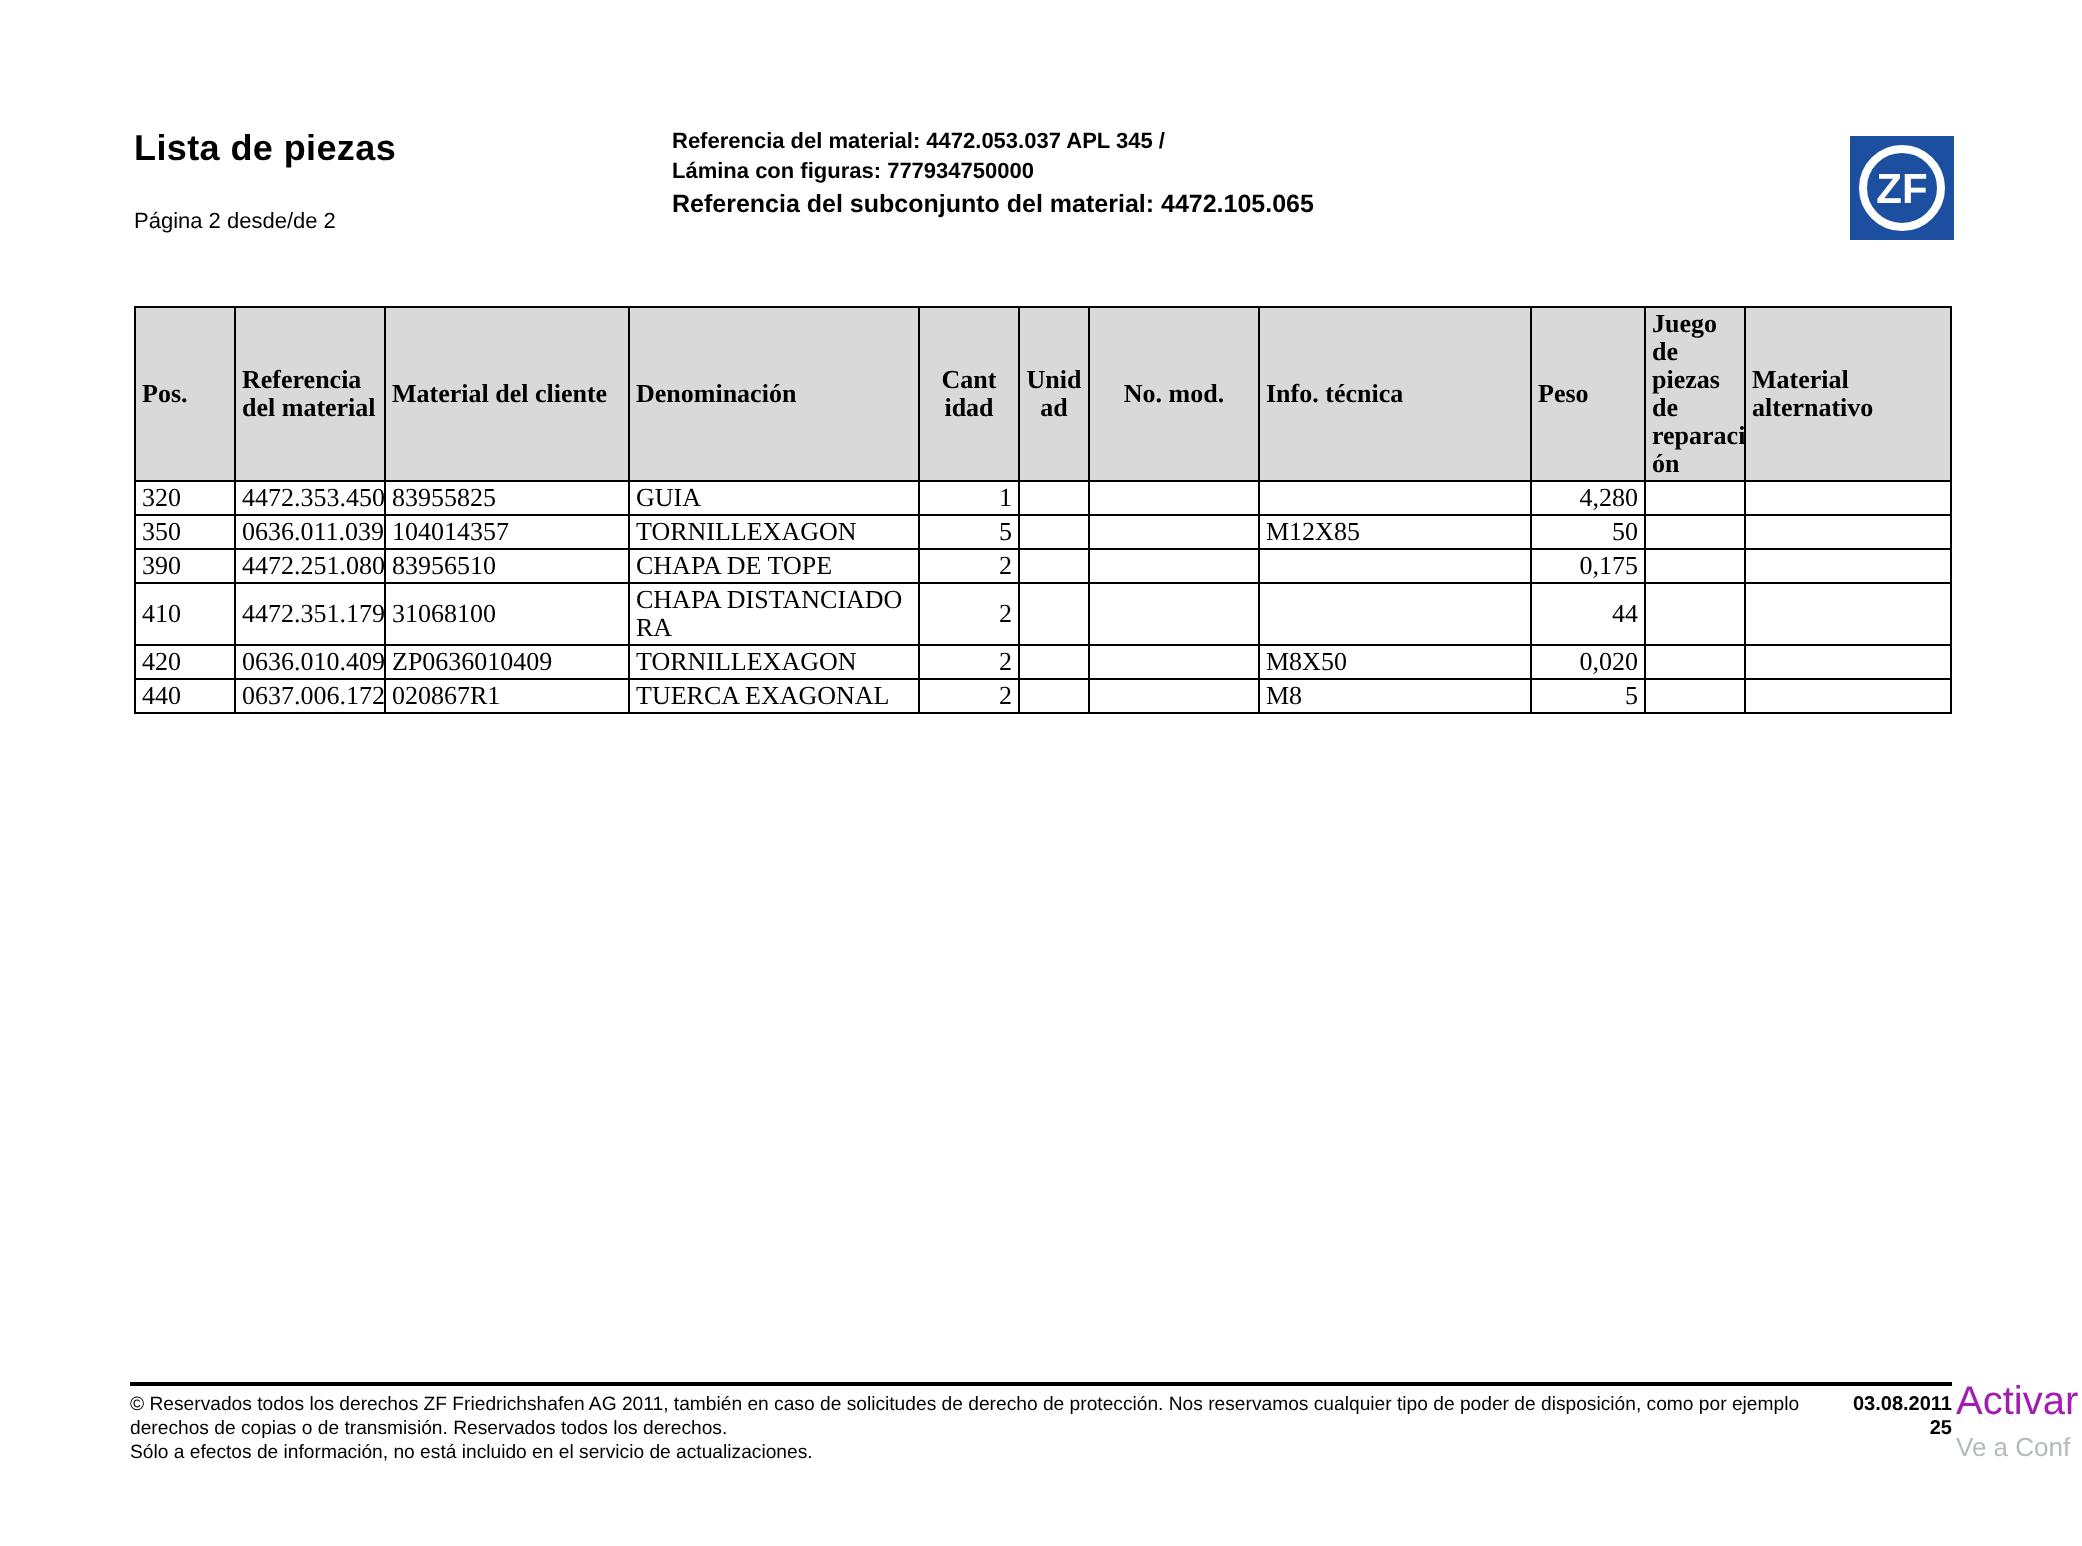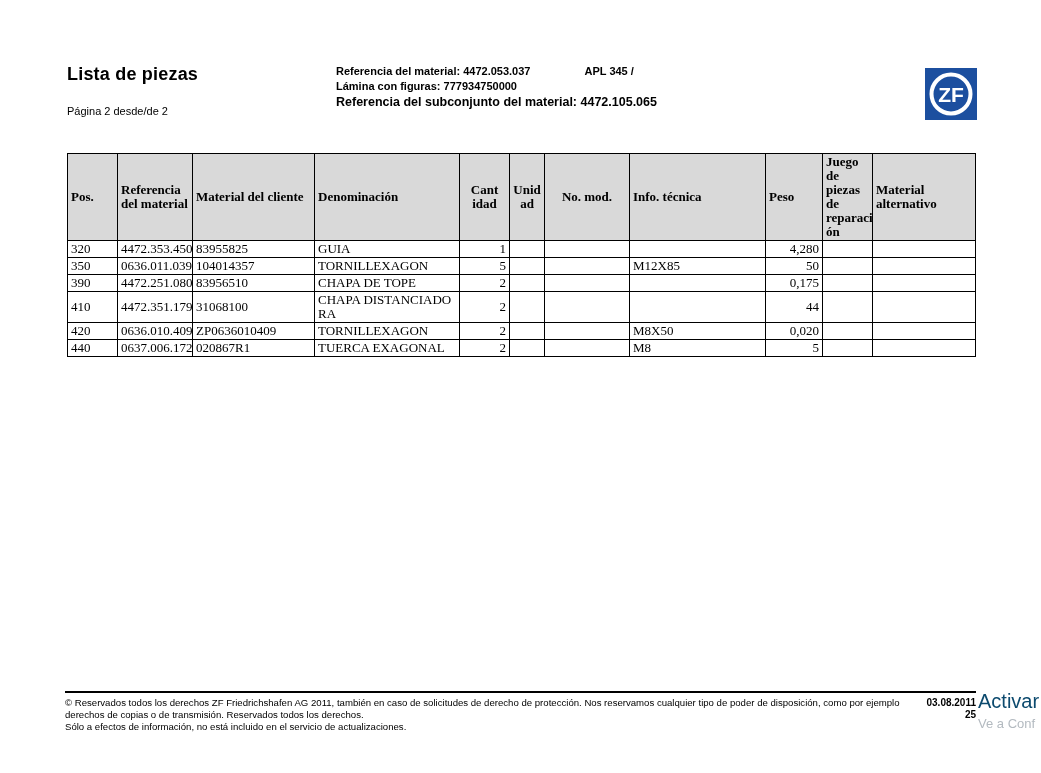--- a/index.html
+++ b/index.html
@@ -12,21 +12,21 @@
   }
   .page { position: absolute; inset: 0; overflow: hidden; background: #fff; }
 
   
   .title-block { position: absolute; left: 67px; top: 64px; }
   .title { font-size: 18px; font-weight: bold; letter-spacing: 0.2px; }
   .subtitle { font-size: 11px; margin-top: 20px; }
 
   .info-block { position: absolute; left: 336px; top: 64px; line-height: 15px; }
   .info-line { font-size: 11px; font-weight: bold; white-space: nowrap; }
-  .info-line .apl { margin-left: 51px; }
+  .info-line .apl { }
   .info-line.big { font-size: 12.5px; margin-top: 1px; }
 
   .logo { position: absolute; left: 925px; top: 68px; width: 52px; height: 64px; }
   .logo svg { display: block; }
 
   
   table.parts {
     position: absolute; left: 67px; top: 153px;
     width: 908px; table-layout: fixed;
     border-collapse: collapse;
@@ -55,21 +55,21 @@
   table.parts td:nth-child(4) { word-break: break-all; }
 
   
   .footer-rule { position: absolute; left: 65px; top: 691px; width: 911px; height: 2px; background: #000; }
   .footer { position: absolute; left: 65px; top: 697px; width: 911px; display: flex; justify-content: space-between; }
   .footer-text { width: 849px; font-size: 9.6px; line-height: 12px; }
   .footer-date { text-align: right; font-size: 10px; font-weight: bold; line-height: 12px; white-space: nowrap; }
 
   
   .watermark { position: absolute; left: 978px; top: 690px; white-space: nowrap; }
-  .wm-line1 { font-size: 20px; color: #0c4a6e; }
+  .wm-line1 { font-size: 20px; color: #a21caf; }
   .wm-line2 { font-size: 13px; color: #b3bac0; margin-top: 3px; }
 </style>
 </head>
 <body>
 
 <div class="page">
 
   <div class="title-block">
     <div class="title">Lista de piezas</div>
     <div class="subtitle">Página 2 desde/de 2</div>

